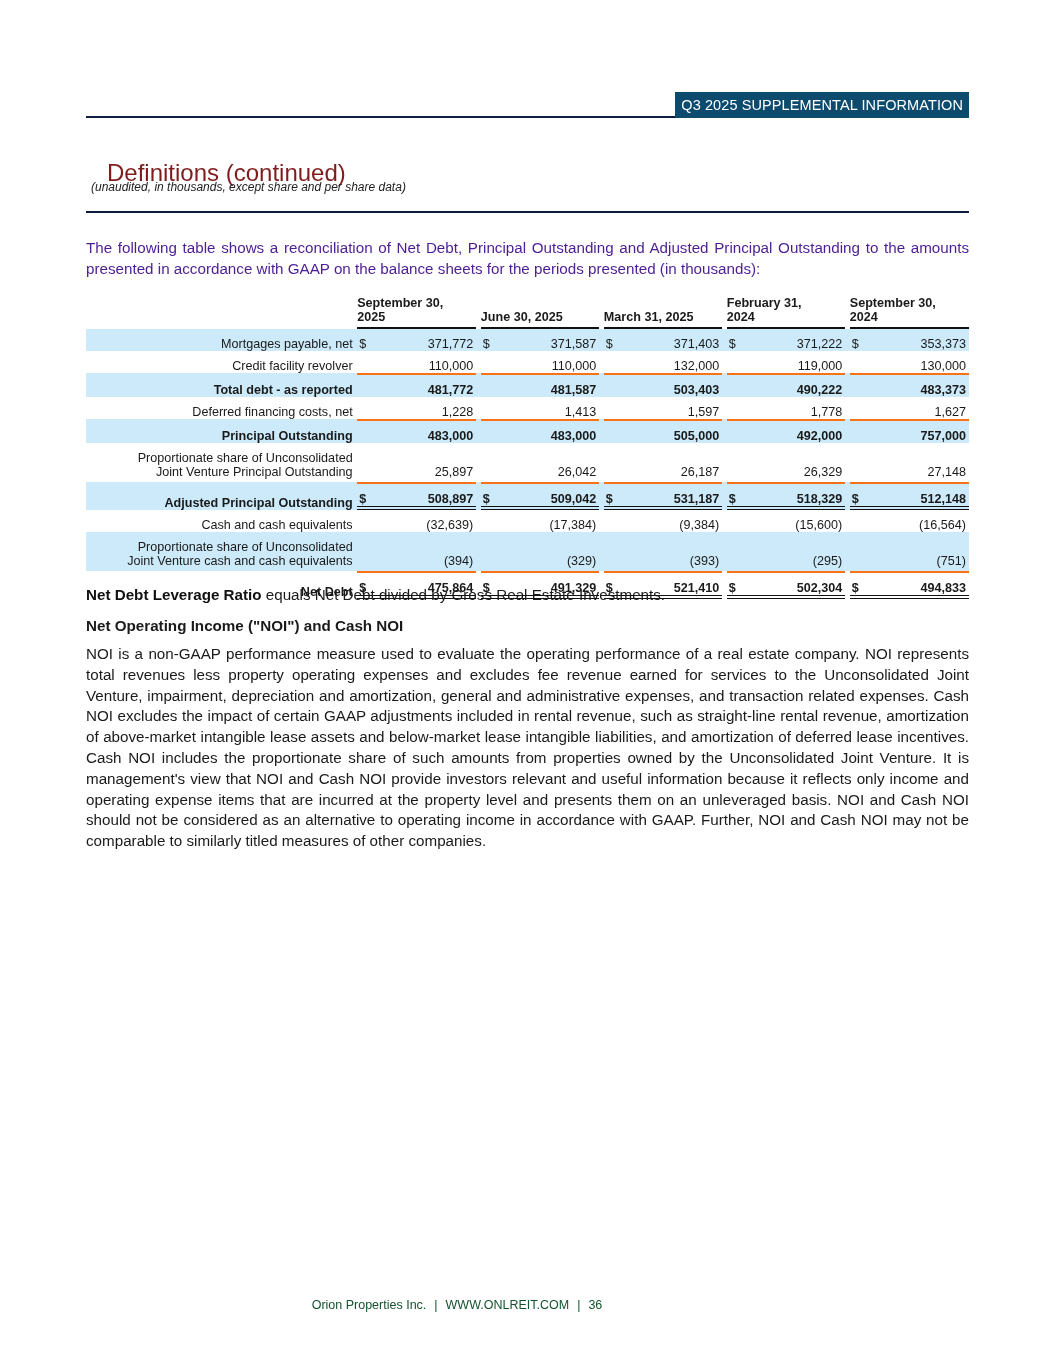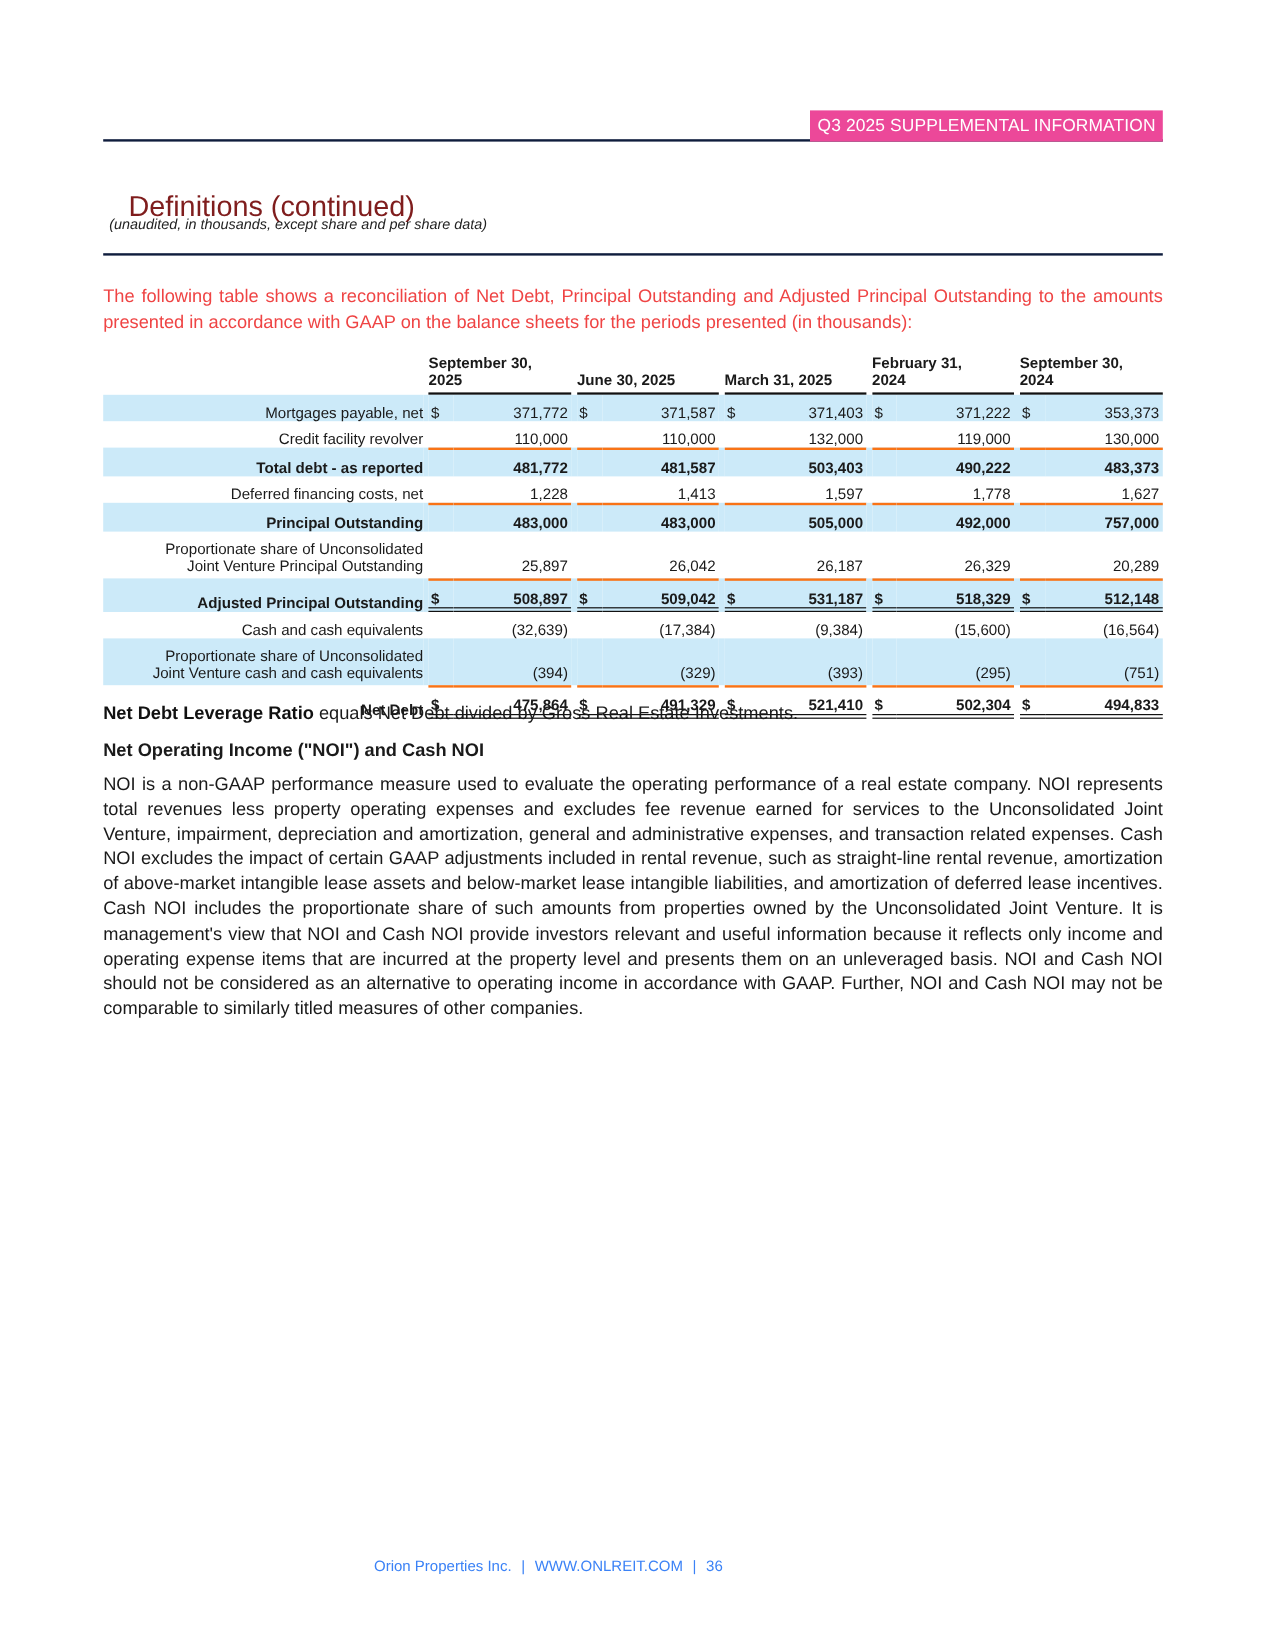--- a/index.html
+++ b/index.html
@@ -1,29 +1,29 @@
 <!DOCTYPE html>
 <html><head>
 <meta charset="utf-8">
 <style>
   html, body { margin: 0; padding: 0; background: #ffffff; }
   body { width: 1055px; height: 1365px; position: relative; overflow: hidden;
          font-family: "Liberation Sans", sans-serif; color: #1a1a1a; }
 
   .header-band { position: absolute; left: 86px; top: 92px; width: 883px; height: 26px; }
   .header-rule { position: absolute; left: 0; right: 0; bottom: 0; height: 2px; background: #0f1d3d; }
-  .header-tag { position: absolute; right: 0; top: 0; height: 26px; background: #ec4899; color: #ffffff;
+  .header-tag { position: absolute; right: 0; top: 0; height: 26px; background: #0c4a6e; color: #ffffff;
                 font-size: 14.5px; line-height: 26px; padding: 0 6px; letter-spacing: 0.1px; }
 
   .title { position: absolute; left: 91px; top: 143px; font-size: 24px; font-weight: normal; color: #7f1d1d; margin: 16px; }
   .subtitle { position: absolute; left: 91px; top: 180px; font-size: 12px; font-style: italic; color: #222; margin: 0; }
   .title-rule { position: absolute; left: 86px; top: 211px; width: 883px; height: 2px; background: #0f1d3d; }
 
   .intro { position: absolute; left: 86px; top: 237px; width: 883px; font-size: 15.2px; line-height: 21px;
-           text-align: justify; margin: 0; color: #ef4444; }
+           text-align: justify; margin: 0; color: #4c1d95; }
 
   table.recon { position: absolute; left: 86px; top: 290px; width: 883px; border-collapse: separate; border-spacing: 0;
                 font-size: 12.6px; }
   table.recon td, table.recon th { padding: 0; height: 22px; vertical-align: bottom; }
   table.recon th { font-weight: bold; text-align: left; line-height: 14px; padding-bottom: 3px; height: 34px; }
   .col-label { width: 262px; text-align: right; }
   .gap { width: 5px; }
   .dol { width: 20px; text-align: left; padding-left: 2px !important; }
   .num { width: 100px; text-align: right; padding-right: 3px !important; }
   .hdr-cell { border-bottom: 2px solid #111; }
@@ -36,21 +36,21 @@
   .topline td.v { border-top: 2px solid #f97316; }
   .dbl td.v { border-bottom: 4px double #111; }
   td.v { }
 
   .leverage { position: absolute; left: 86px; top: 586px; font-size: 15.2px; margin: 0; }
   .leverage b { color: #111; }
   .noi-head { position: absolute; left: 86px; top: 617px; font-size: 15.2px; font-weight: bold; margin: 0; }
   .noi-body { position: absolute; left: 86px; top: 644px; width: 883px; font-size: 15.2px; line-height: 20.8px;
               text-align: justify; margin: 0; }
 
-  .footer { position: absolute; left: 0; width: 914px; top: 1298px; text-align: center; font-size: 12.5px; color: #3b82f6; }
+  .footer { position: absolute; left: 0; width: 914px; top: 1298px; text-align: center; font-size: 12.5px; color: #14532d; }
   .footer .sep { padding: 0 8px; }
 </style>
 </head>
 <body>
 
 <div class="header-band">
   <div class="header-rule"></div>
   <div class="header-tag">Q3 2025 SUPPLEMENTAL INFORMATION</div>
 </div>
 
@@ -192,21 +192,21 @@
         <td class="dol v"></td>
         <td class="num v">26,042</td>
         <td class="gap"></td>
         <td class="dol v"></td>
         <td class="num v">26,187</td>
         <td class="gap"></td>
         <td class="dol v"></td>
         <td class="num v">26,329</td>
         <td class="gap"></td>
         <td class="dol v"></td>
-        <td class="num v">20,289</td>
+        <td class="num v">27,148</td>
       </tr>
       <tr class="shade bold topline dbl">
         <td class="col-label label indent">Adjusted Principal Outstanding</td>
         <td class="gap"></td>
         <td class="dol v">$</td>
         <td class="num v">508,897</td>
         <td class="gap"></td>
         <td class="dol v">$</td>
         <td class="num v">509,042</td>
         <td class="gap"></td>

